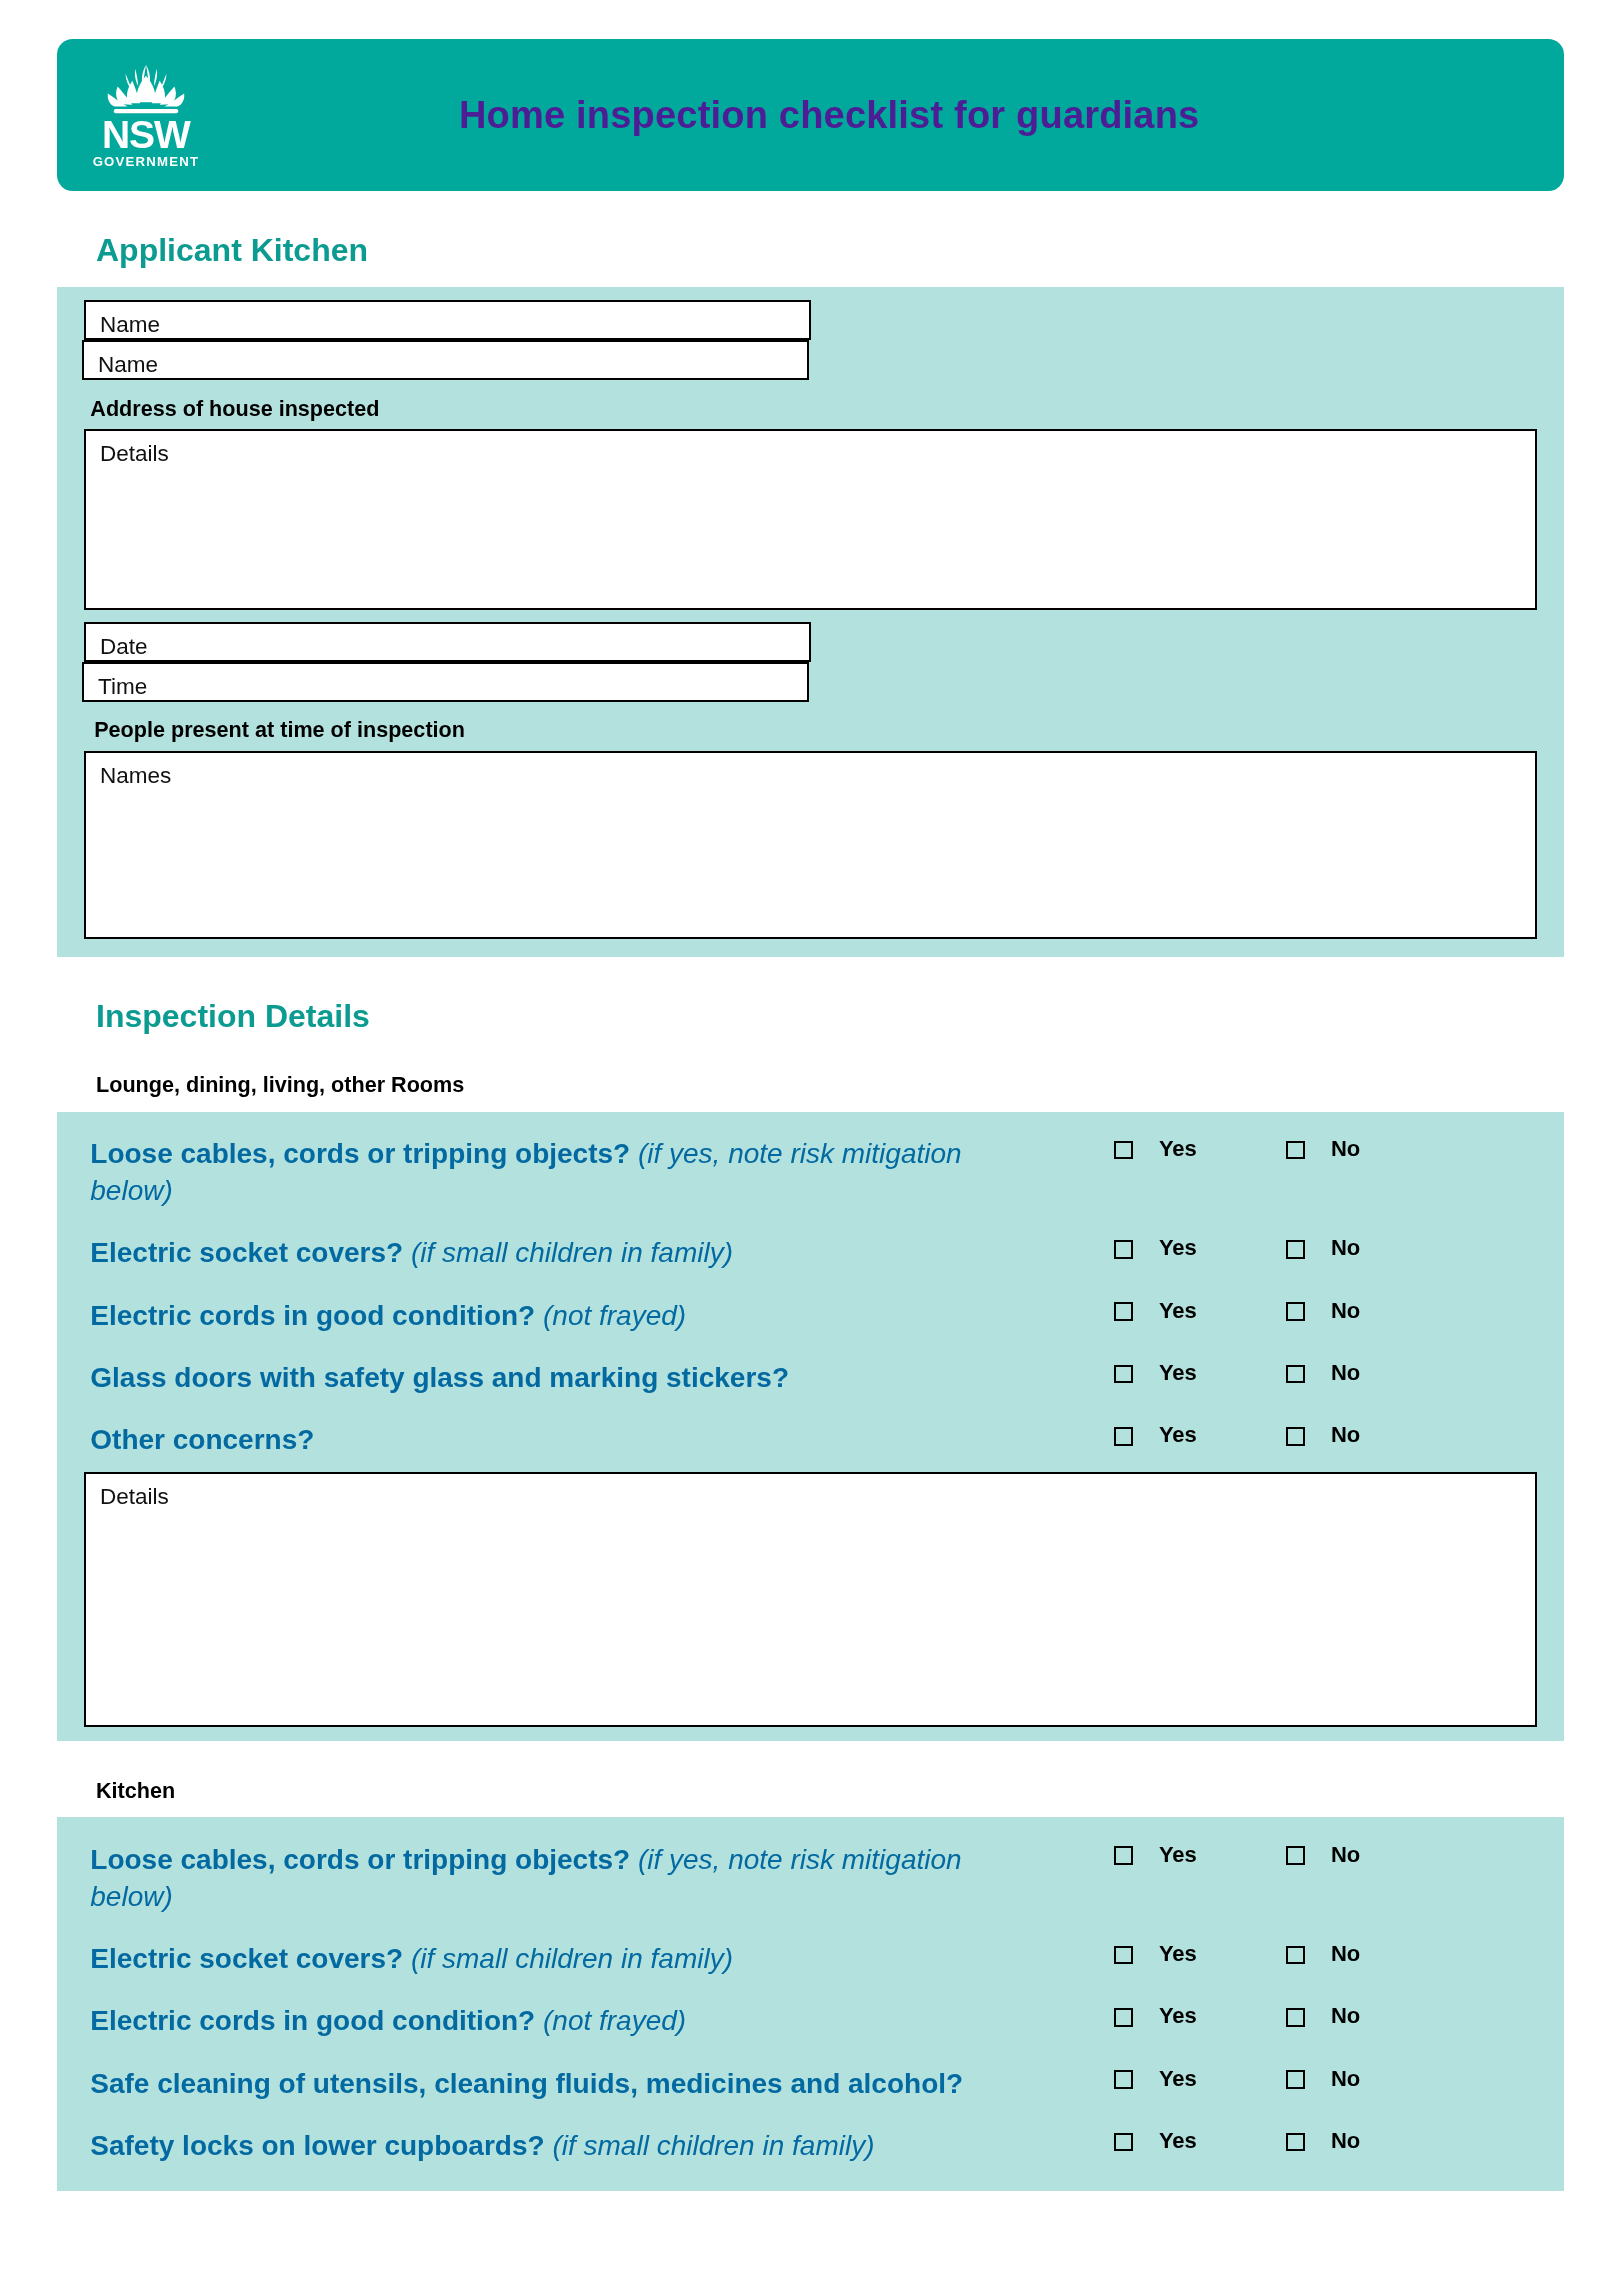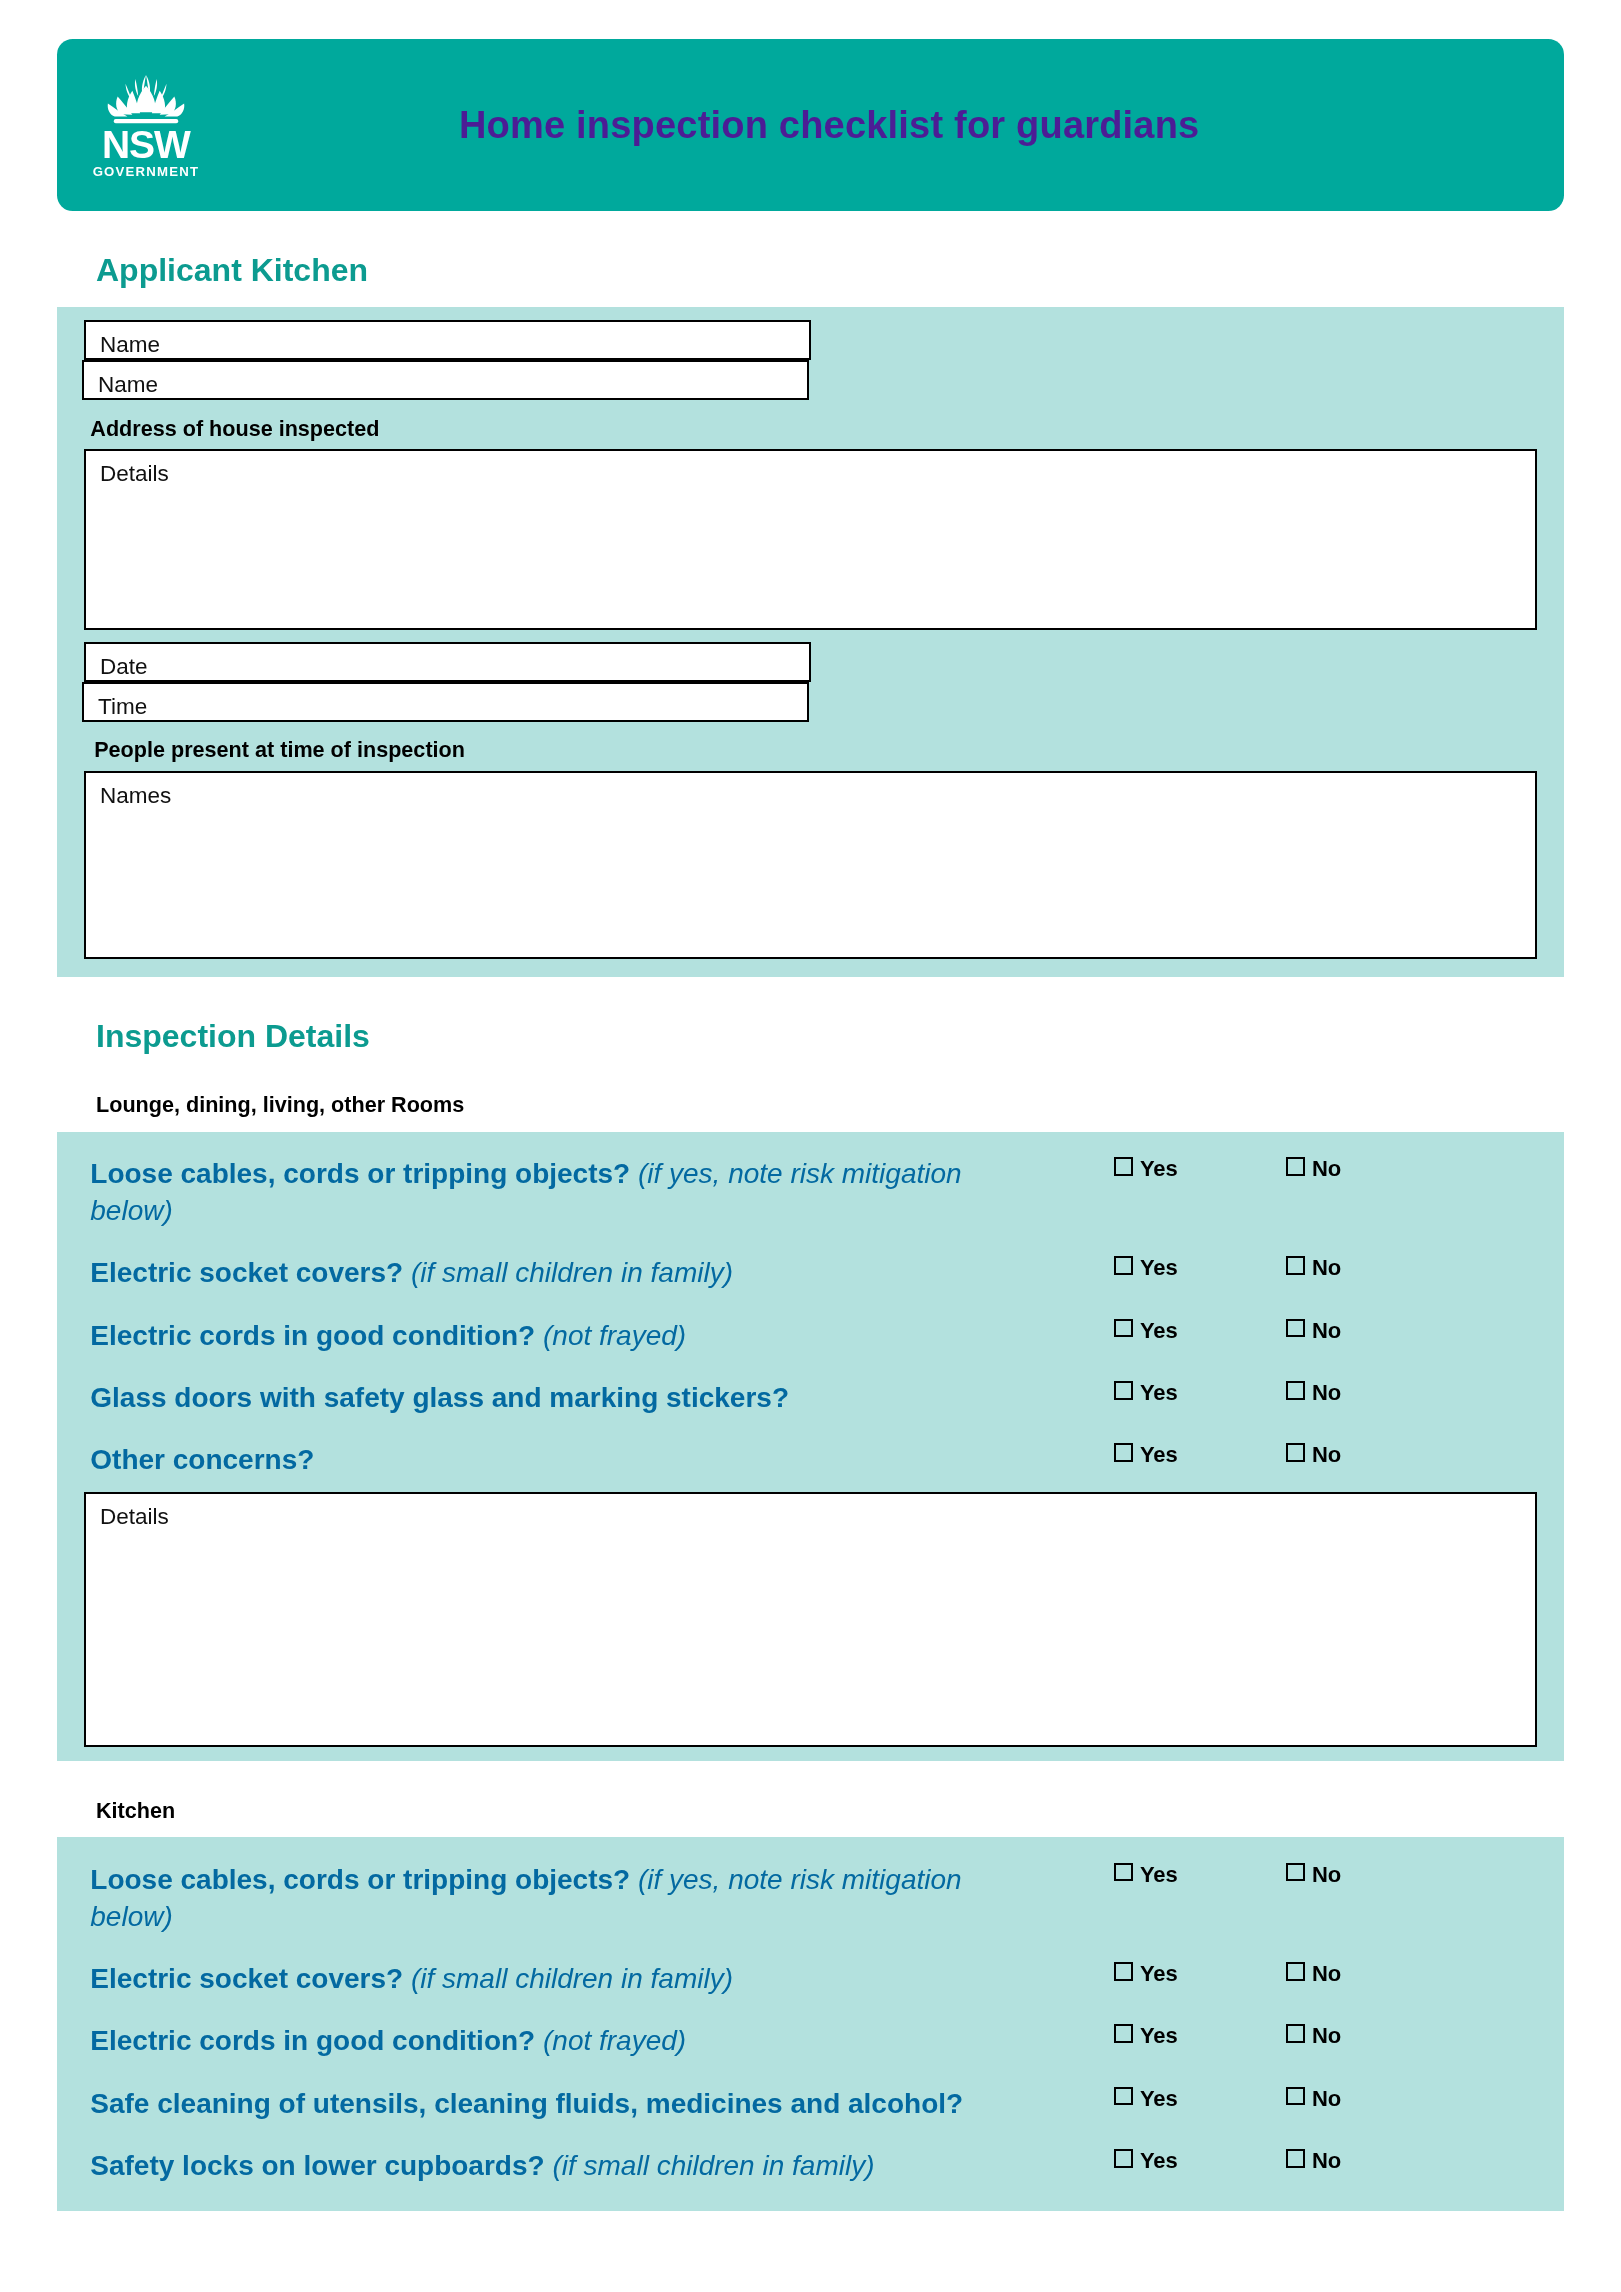--- a/index.html
+++ b/index.html
@@ -20,21 +20,21 @@
   .page {
     width: 1621px;
     height: 2293px;
     padding: 0;
     position: relative;
   }
 
   
   .header-banner {
     margin: 39px 57px 0 57px;
-    height: 172px;
+    height: 152px;
     background: #00a99c;
     border-radius: 15.7px;
     display: flex;
     align-items: center;
     position: relative;
   }
   .logo-block {
     width: 123px;
     height: 132px;
     margin-left: 27.4px;
@@ -139,21 +139,22 @@
     color: #0369a1;
     padding-right: 19px;
   }
   .q-text b { font-weight: bold; }
   .q-text i { font-style: italic; font-weight: normal; }
   .q-opt {
     flex: 0 0 auto;
     font-size: 22px;
     font-weight: bold;
     display: flex;
-    gap: 7px;
+    align-items: center;
+    gap: 26px;
     white-space: nowrap;
     padding-left: 44px;
   }
   .q-opt.yes { width: 172px; }
   .q-opt.no  { width: 147px; }
   .checkbox-glyph {
     display: inline-block;
     width: 18.6px;
     height: 18.6px;
     border: 2.9px solid #000000;

